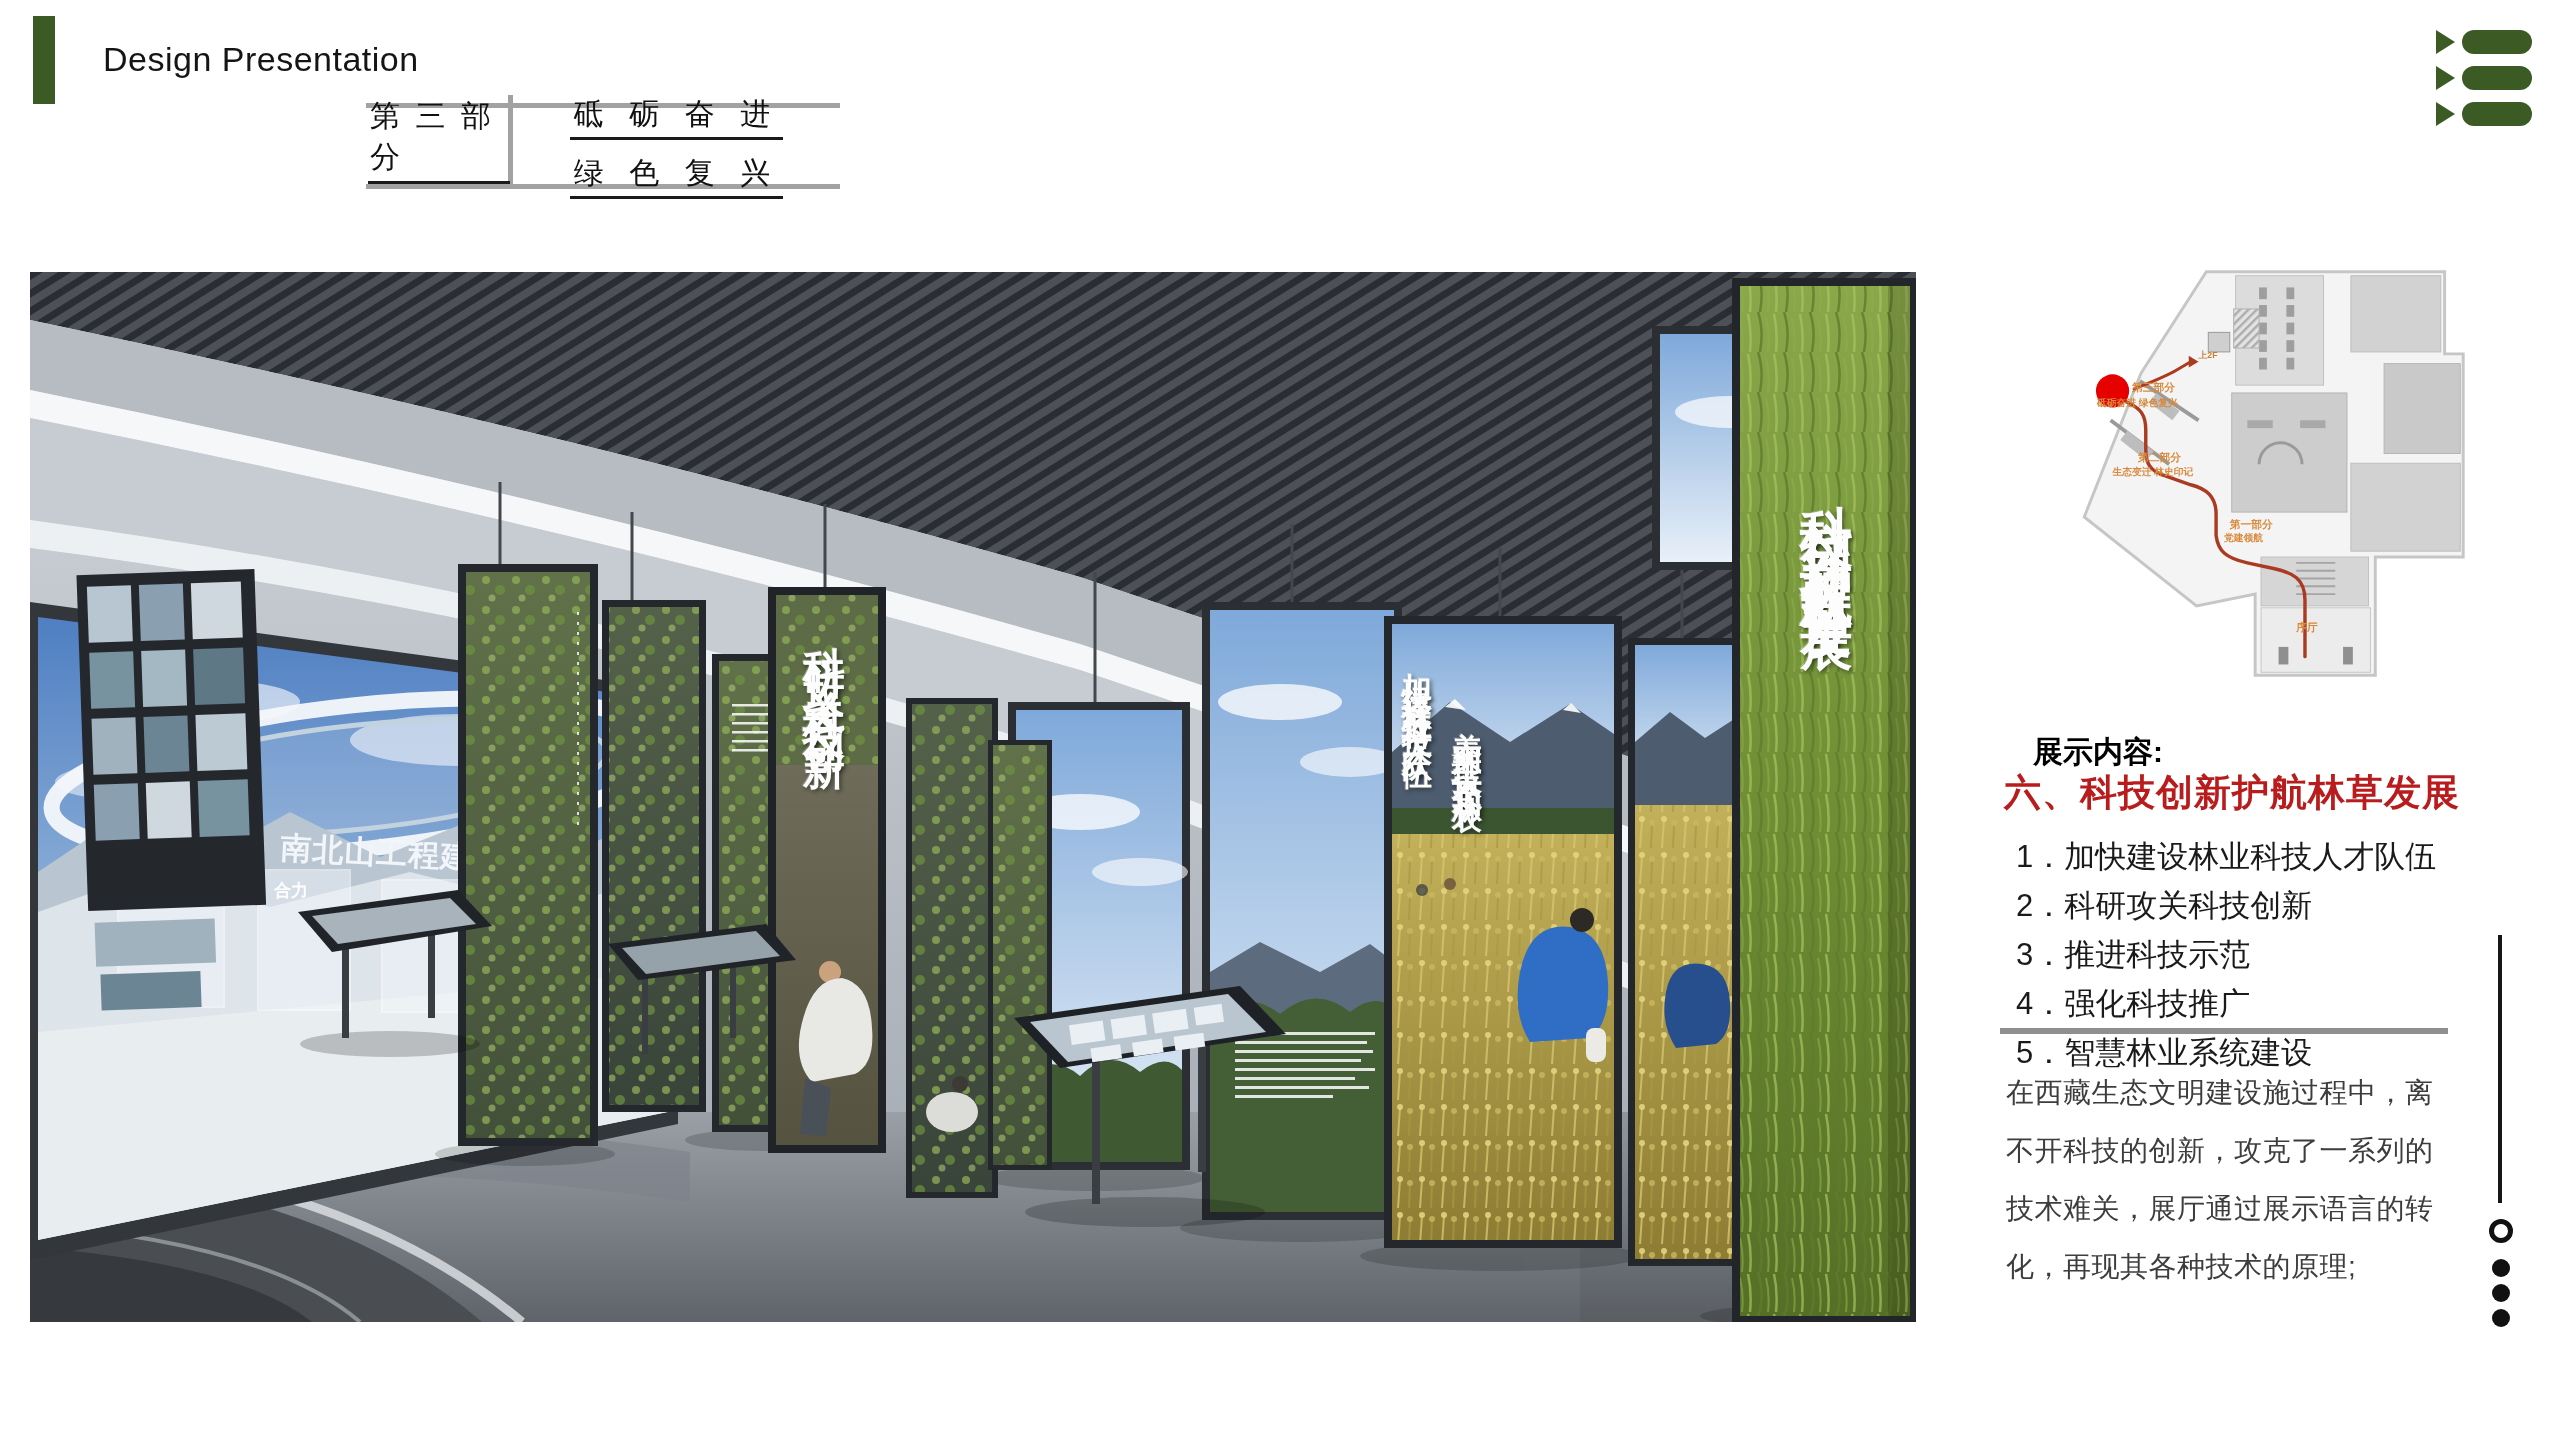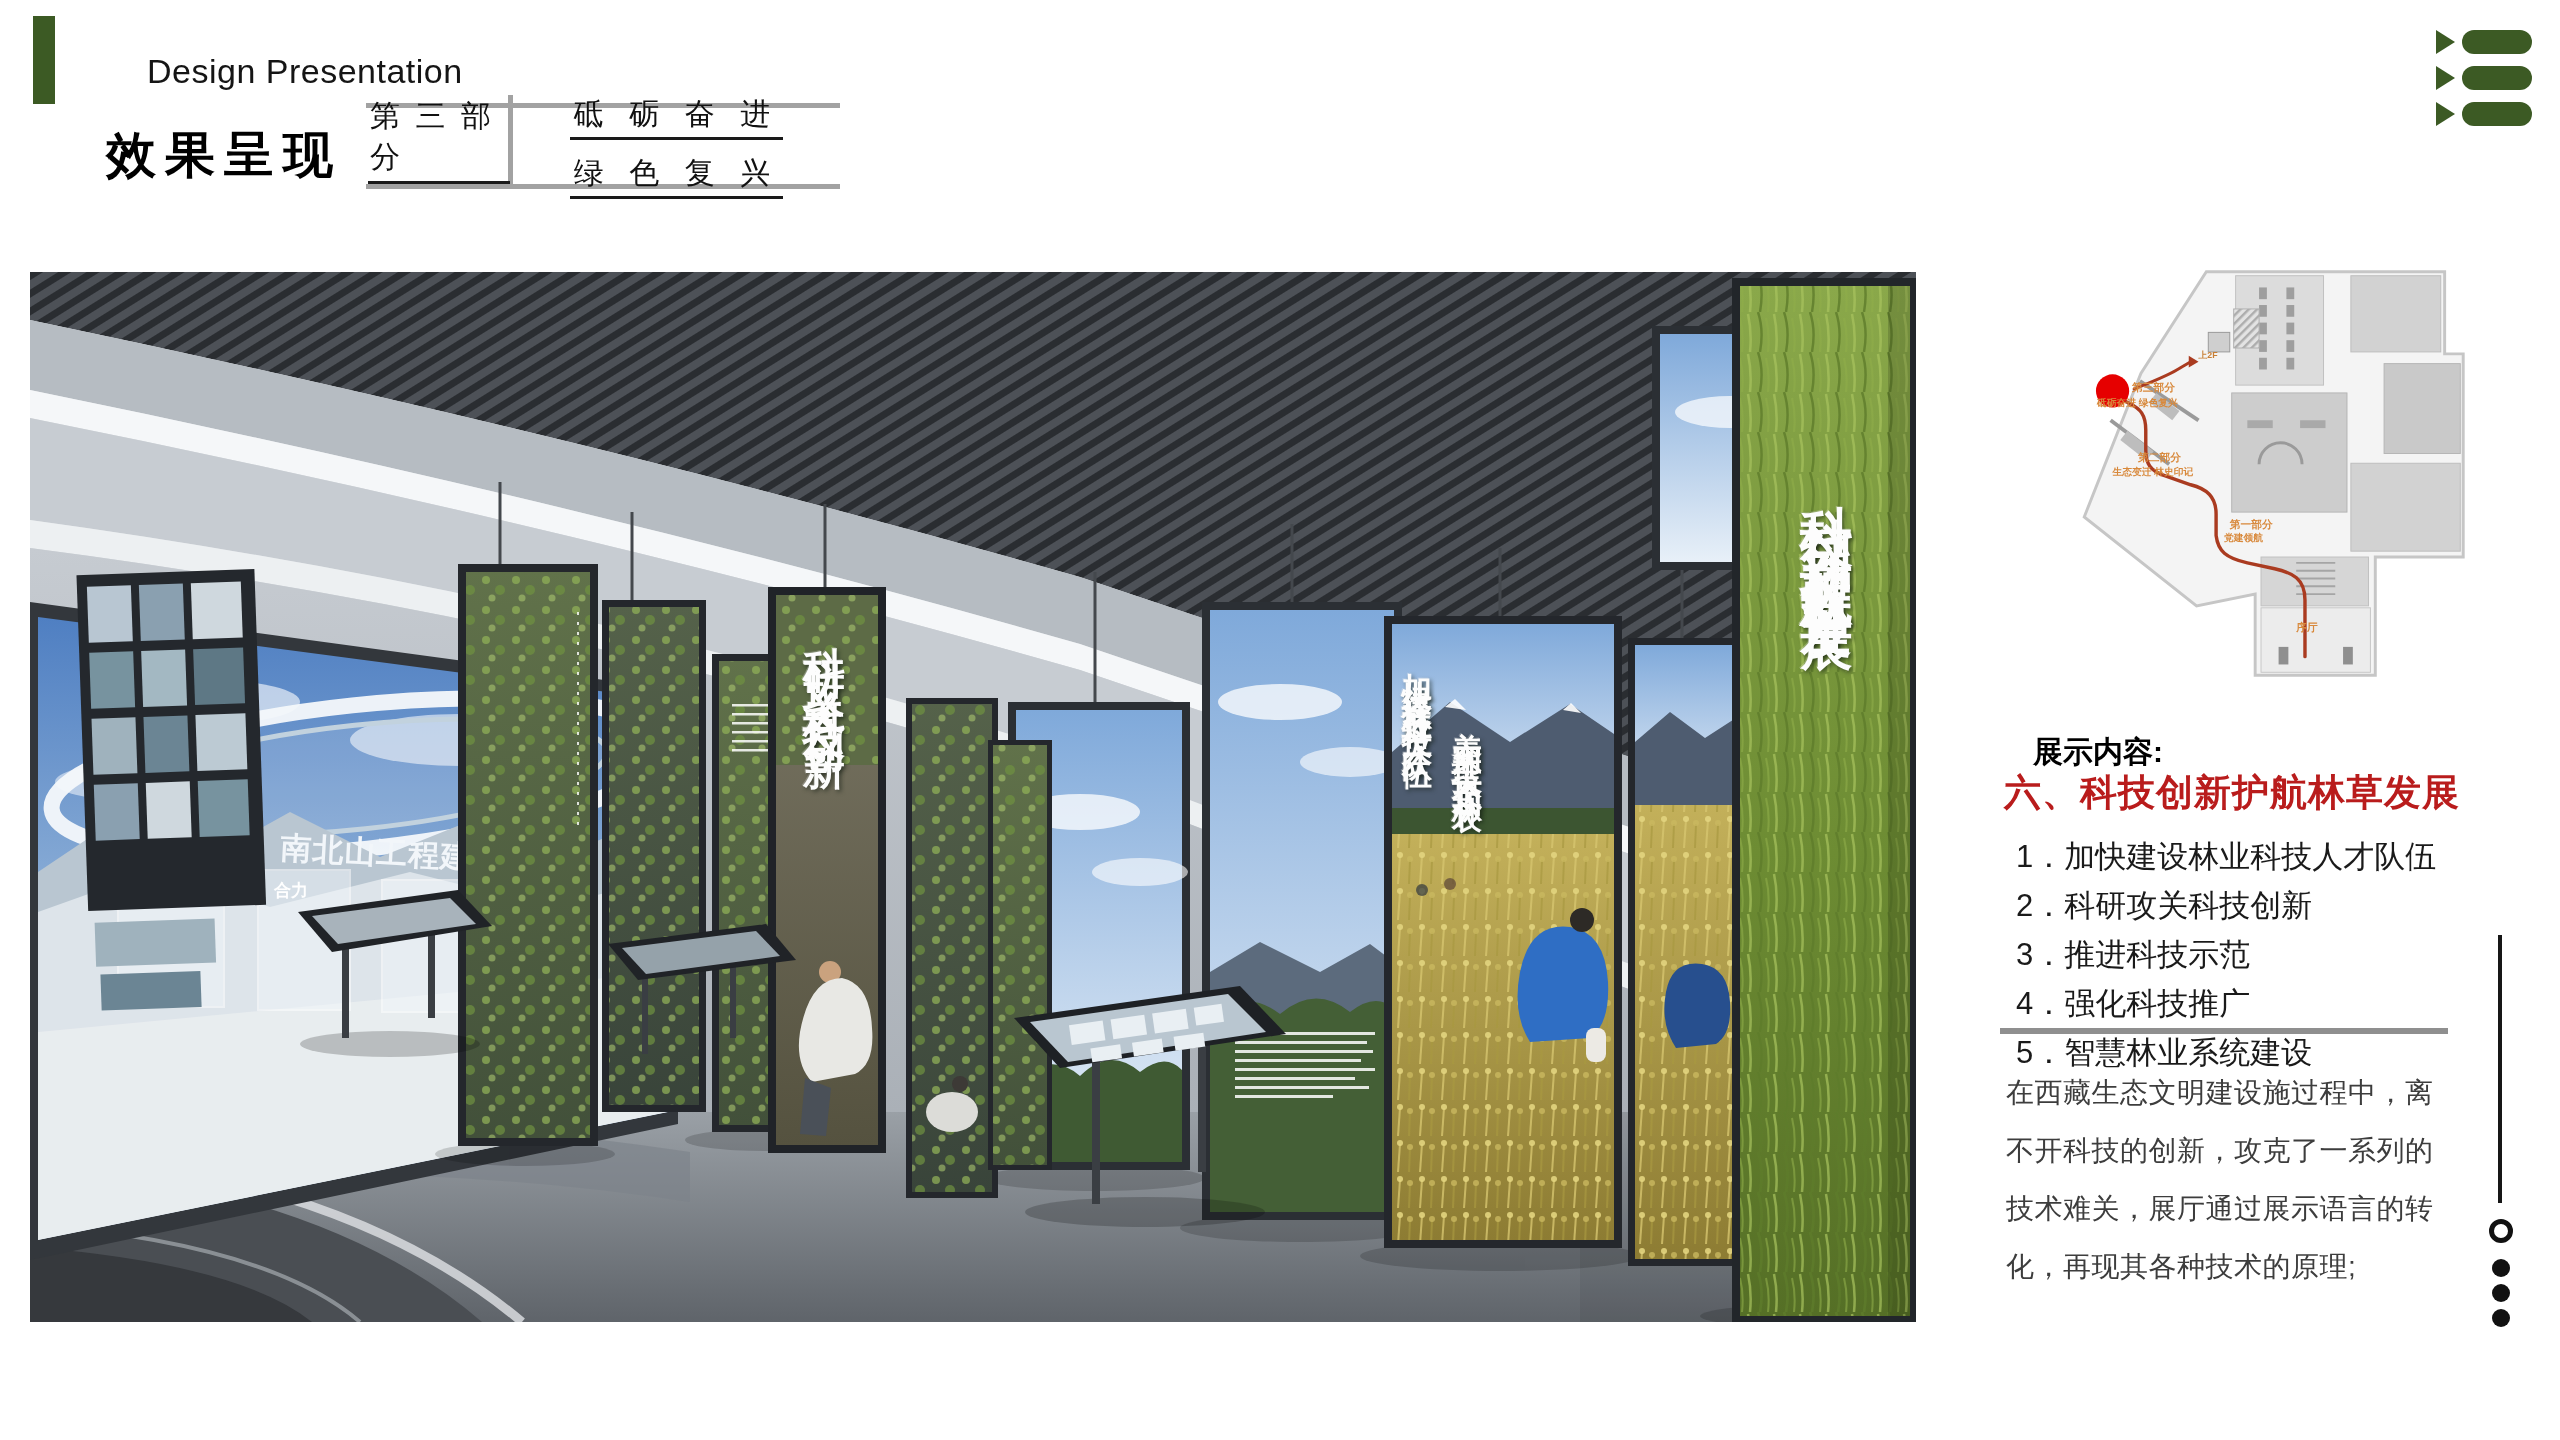--- a/index.html
+++ b/index.html
@@ -2,21 +2,21 @@
 <html><head>
 <meta charset="utf-8">
 <style>
   html,body{margin:0;padding:0;background:#ffffff;}
   #stage{position:relative;width:2560px;height:1440px;background:#ffffff;overflow:hidden;
          font-family:"Liberation Sans","DejaVu Sans",sans-serif;color:#111;}
   .abs{position:absolute;}
 
   
   #accent-bar{left:33px;top:16px;width:22px;height:88px;background:#3c5a24;}
-  #brand{left:103px;top:52px;font-size:34px;letter-spacing:0.5px;color:#151515;margin-left:44px;}
+  #brand{left:103px;top:40px;font-size:34px;letter-spacing:0.5px;color:#151515;}
   #cn-title{left:106px;top:122px;font-size:50px;font-weight:bold;letter-spacing:9px;color:#000;}
   #part-table{left:366px;top:103px;width:474px;height:76px;
               border-top:5px solid #a2a2a2;border-bottom:5px solid #a2a2a2;
               font-family:"Liberation Serif","DejaVu Serif",serif;}
   #part-table .vdiv{position:absolute;left:142px;top:-13px;width:5px;height:89px;background:#a2a2a2;}
   #part-left{position:absolute;left:2px;top:0;width:142px;height:100%;display:flex;align-items:flex-end;justify-content:center;}
   #part-left span{font-size:30px;letter-spacing:4px;border-bottom:3px solid #1a1a1a;padding:0 2px 3px 2px;}
   #part-right{position:absolute;left:147px;right:0;top:0;height:100%;display:flex;flex-direction:column;align-items:center;justify-content:center;gap:13px;}
   #part-right span{font-size:30px;letter-spacing:9px;border-bottom:3px solid #1a1a1a;padding:0 4px 2px 4px;}
 
@@ -50,21 +50,20 @@
   .dot.hollow{width:14px;height:14px;border:5px solid #111;background:#fff;margin-bottom:16px;}
   .dot.fill{width:18px;height:18px;background:#111;margin-bottom:7px;}
 </style>
 </head>
 <body>
 
 <div id="stage">
 
   <div id="accent-bar" class="abs"></div>
   <div id="brand" class="abs">Design Presentation</div>
-  <div id="cn-title" class="abs">效果呈现</div>
   <div id="part-table" class="abs">
     <div class="vdiv"></div>
     <div id="part-left">
       <span>第 三 部 分</span>
     </div>
     <div id="part-right">
       <span>砥 砺 奋 进</span>
       <span>绿 色 复 兴</span>
     </div>
   </div>

